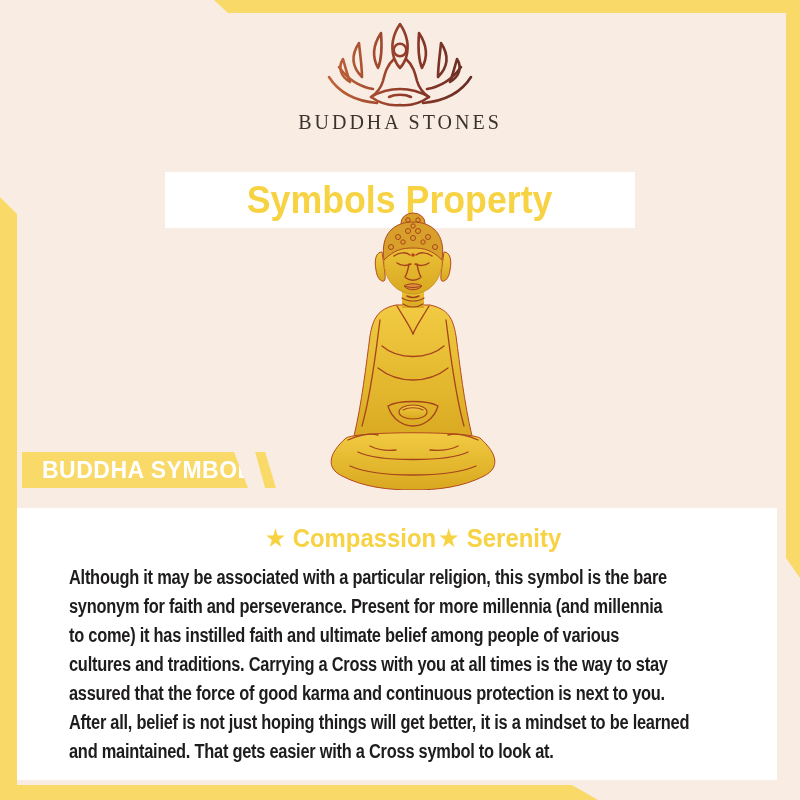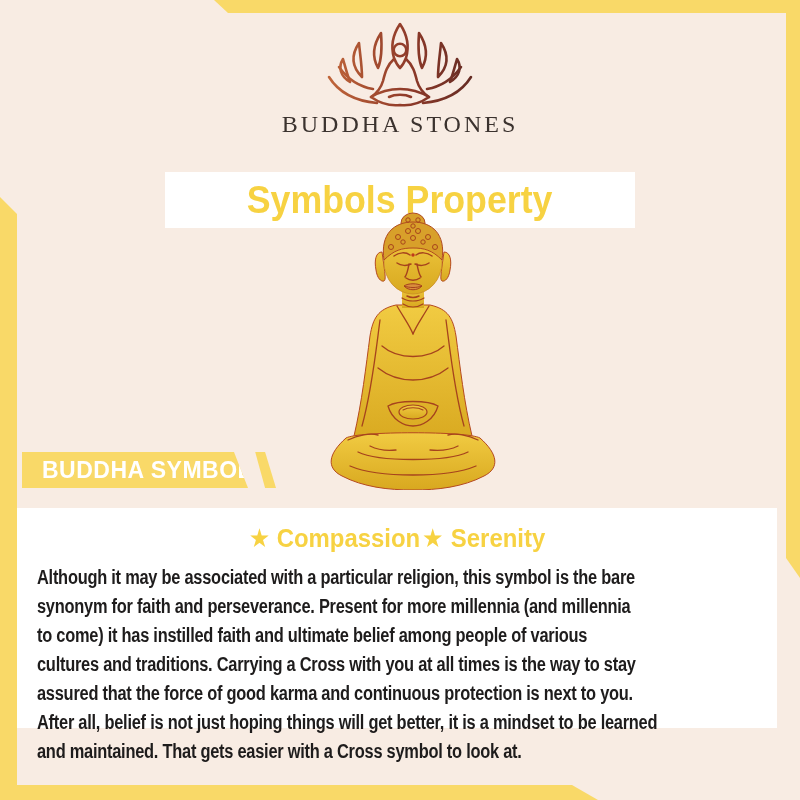--- a/index.html
+++ b/index.html
@@ -26,21 +26,21 @@
   .frame-bottom{bottom:0;left:0;width:598px;height:15px;
     clip-path:polygon(0 0,572px 0,100% 100%,0 100%);}
   .frame-left{top:197px;left:0;width:17px;height:603px;
     clip-path:polygon(0 0,100% 17px,100% 100%,0 100%);}
   
   .logo{position:absolute;left:325px;top:21px;}
   .brand-name{
     position:absolute;top:111px;left:0;width:100%;
     text-align:center;
     font-family:"Liberation Serif","DejaVu Serif",serif;
-    font-size:24px;letter-spacing:3px;color:#3b322e;font-weight:500;
+    font-size:20px;letter-spacing:3px;color:#3b322e;font-weight:500;
   }
   
   .title-box{
     position:absolute;left:165px;top:142px;width:470px;height:56px;
     background:var(--panel);
     display:flex;align-items:center;justify-content:center;margin-top:30px;
   }
   .title-text{
     font-size:38px;font-weight:bold;color:var(--title-yellow);
     white-space:nowrap;transform:scaleX(0.94);
@@ -58,22 +58,23 @@
     position:absolute;left:250px;top:452px;width:26px;height:36px;
     background:var(--accent);
     clip-path:polygon(20% 0,58% 0,100% 100%,58% 100%);
   }
   .ribbon-label{
     color:#fff;font-size:23px;font-weight:600;letter-spacing:0.5px;
     white-space:nowrap;
   }
   
   .content{
-    position:absolute;left:17px;top:508px;width:760px;height:220px;
+    position:absolute;left:17px;top:508px;width:760px;height:272px;
     background:var(--panel);
+    padding-left:32px;
   }
   .traits{
     margin-top:15px;text-align:center;
     color:var(--title-yellow);font-size:26px;font-weight:bold;
     transform:scaleX(0.92);white-space:nowrap;
   }
   .traits .star{display:inline-block;}
   .traits .star-1{margin-right:7px;}
   .traits .star-2{margin-left:2px;margin-right:8px;}
   .para{

